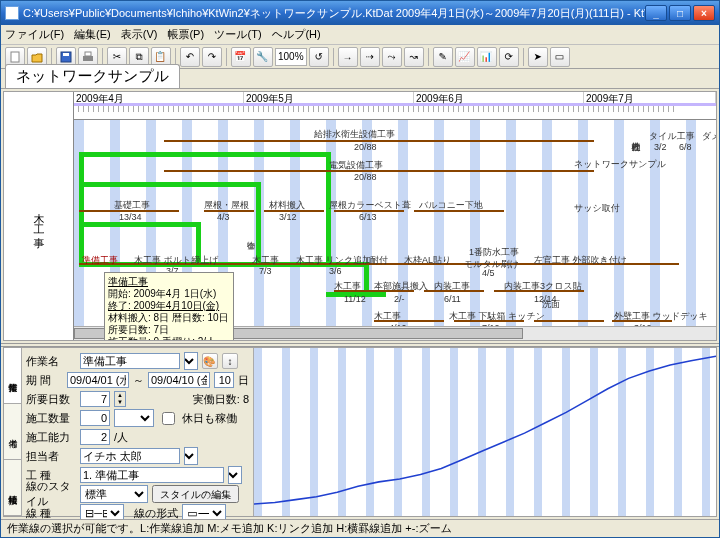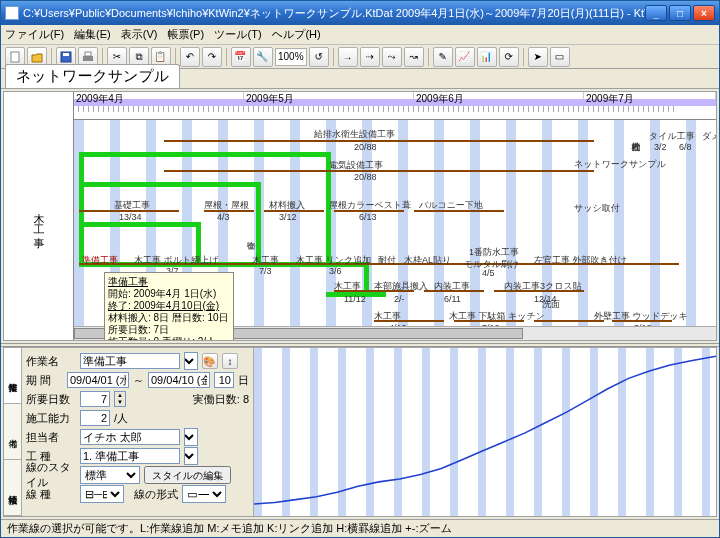--- a/index.html
+++ b/index.html
@@ -16,21 +16,21 @@
   .menubar span { margin-right: 10px; }
   .toolbar { height: 24px; background: #ece9d8; display: flex; align-items: center; padding: 2px 4px; border-bottom: 1px solid #a0a0a0; gap: 2px; }
   .tbtn { width: 20px; height: 20px; border: 1px solid #b0b0b0; background: linear-gradient(#fff, #e6e6e6); border-radius: 2px; display: flex; align-items: center; justify-content: center; font-size: 10px; }
   .tsep { width: 1px; height: 18px; background: #b0b0b0; margin: 0 2px; }
   .zoom { font-size: 10px; padding: 0 2px; border: 1px solid #b0b0b0; background: #fff; height: 18px; display: flex; align-items: center; }
   .tabbar { height: 20px; background: #ece9d8; border-bottom: 1px solid #a0a0a0; display: flex; align-items: end; padding-left: 4px; }
   .tab { border: 1px solid #a0a0a0; border-bottom: none; background: #fff; padding: 2px 10px; border-radius: 3px 3px 0 0; font-size: 15px; }
   .main { flex: 1; display: flex; flex-direction: column; min-height: 0; }
   .chart-area { flex: 1; position: relative; border: 1px solid #a0a0a0; margin: 2px; background: #fff; overflow: hidden; }
   .timeline-head { position: absolute; top: 0; left: 70px; right: 0; height: 28px; background: #fff; border-bottom: 1px solid #888; z-index: 5; }
-  .months { display: flex; height: 14px; border-bottom: 7px solid #c4b5fd; font-size: 10px; }
+  .months { display: flex; height: 14px; border-bottom: 3px solid #c4b5fd; font-size: 10px; }
   .month { border-right: 1px solid #ccc; padding-left: 2px; }
   .ruler { height: 6px; display: flex; }
   .tick { border-right: 1px solid #aaa; }
   .rowhead { position: absolute; left: 0; top: 0; bottom: 0; width: 70px; background: #fff; border-right: 1px solid #888; z-index: 5; padding-top: 28px;}
   .rowhead .rh { writing-mode: vertical-rl; text-orientation: upright; font-size: 11px; position: absolute; left: 50%; top: 50%; transform: translate(-50%, -50%);}
   .grid { position: absolute; left: 70px; right: 0; top: 28px; bottom: 0; background:
     repeating-linear-gradient(
       to right,
       #c8d8f4 0, #c8d8f4 10px,
       #ffffff 10px, #ffffff 36px
@@ -324,40 +324,40 @@
         <div class="lbl" style="left:345px; top:79px">バルコニー下地</div>
         <div class="lbl" style="left:130px; top:102px"></div>
         <div class="lbl" style="left:195px; top:102px"></div>
         <div class="lbl r" style="left:8px; top:134px">準備工事</div>
         <div class="lbl" style="left:60px; top:134px">木工事 ボルト締上げ</div>
         <div class="lbl" style="left:92px; top:146px">3/7</div>
         <div class="lbl" style="left:178px; top:134px">木工事</div>
         <div class="lbl" style="left:185px; top:146px">7/3</div>
         <div class="lbl" style="left:222px; top:134px">木工事 リンク追加</div>
         <div class="lbl" style="left:255px; top:146px">3/6</div>
-        <div class="lbl" style="left:304px; top:134px">耐付</div>
+        <div class="lbl" style="left:296px; top:134px">耐付</div>
         <div class="lbl" style="left:330px; top:134px">木枠AL貼り</div>
         <div class="lbl" style="left:395px; top:126px">1番防水工事</div>
         <div class="lbl" style="left:390px; top:138px">モルタル刷け</div>
         <div class="lbl" style="left:408px; top:148px">4/5</div>
         <div class="lbl" style="left:460px; top:134px">左官工事 外部吹き付け</div>
         <div class="lbl" style="left:260px; top:160px">木工事</div>
         <div class="lbl" style="left:270px; top:174px">11/12</div>
         <div class="lbl" style="left:300px; top:160px">本部施具搬入</div>
         <div class="lbl" style="left:320px; top:174px">2/-</div>
         <div class="lbl" style="left:360px; top:160px">内装工事</div>
         <div class="lbl" style="left:370px; top:174px">6/11</div>
         <div class="lbl" style="left:430px; top:160px">内装工事3クロス貼</div>
         <div class="lbl" style="left:460px; top:174px">12/14</div>
         <div class="lbl" style="left:300px; top:190px">木工事</div>
         <div class="lbl" style="left:315px; top:203px">4/10</div>
         <div class="lbl" style="left:375px; top:190px">木工事 下駄箱 キッチン</div>
         <div class="lbl" style="left:408px; top:203px">7/12</div>
         <div class="lbl" style="left:468px; top:178px">洗面</div>
-        <div class="lbl" style="left:520px; top:190px">外壁工事 ウッドデッキ</div>
+        <div class="lbl" style="left:540px; top:190px">外壁工事 ウッドデッキ</div>
         <div class="lbl" style="left:560px; top:203px">3/12</div>
         <div class="lbl" style="left:395px; top:215px">社長達成作</div>
 
         <div class="lbl" style="left:555px; top:15px; writing-mode:vertical-rl">社内検査</div>
         <div class="lbl" style="left:575px; top:10px">タイル工事</div>
         <div class="lbl" style="left:580px; top:22px">3/2</div>
         <div class="lbl" style="left:628px; top:10px">ダメ工事</div>
         <div class="lbl" style="left:605px; top:22px">6/8</div>
         <div class="lbl" style="left:500px; top:38px">ネットワークサンプル</div>
         <div class="lbl" style="left:500px; top:82px">サッシ取付</div>
@@ -405,37 +405,44 @@
         <div class="row">
           <span class="lblp">所要日数</span>
           <input type="text" style="width: 30px; text-align: right;" value="7">
           <div class="sp">
               <div>▲</div>
               <div>▼</div>
             </div>
           <span style="margin-left:auto">実働日数: 8</span>
         </div>
         <div class="row">
+          <span class="lblp">施工数量</span>
+          <input type="text" style="width: 30px; text-align: right;" value="0">
+          <select style="width:40px"></select>
+          <input type="checkbox" style="">
+          <span>休日も稼働</span>
+        </div>
+        <div class="row">
           <span class="lblp">施工能力</span>
           <input type="text" style="width: 30px; text-align: right;" value="2">
           <span>/人</span>
         </div>
         <div class="row">
           <span class="lblp">担当者</span>
           <input type="text" style="width: 100px;" value="イチホ 太郎">
           <select style="width:14px"></select>
         </div>
         <div class="row">
           <span class="lblp">工 種</span>
-          <input type="text" style="width: 100px;" value="1. 準備工事">
+          <input type="text" style="width: 144px;" value="1. 準備工事">
           <select style="width:14px"></select>
         </div>
         <div class="row">
           <span class="lblp">線のスタイル</span>
-          <select style="width:60px"><option>標準</option></select>
+          <select style="width:68px"><option>標準</option></select>
           <button style="font-size:10px;height:18px">スタイルの編集</button>
         </div>
         <div class="row">
           <span class="lblp">線 種</span>
           <select style="width:44px"><option>⊟─⊟</option></select>
           <span style="margin-left:6px">線の形式</span>
           <select style="width:44px"><option>▭⟶</option></select>
         </div>
       </div>
 

